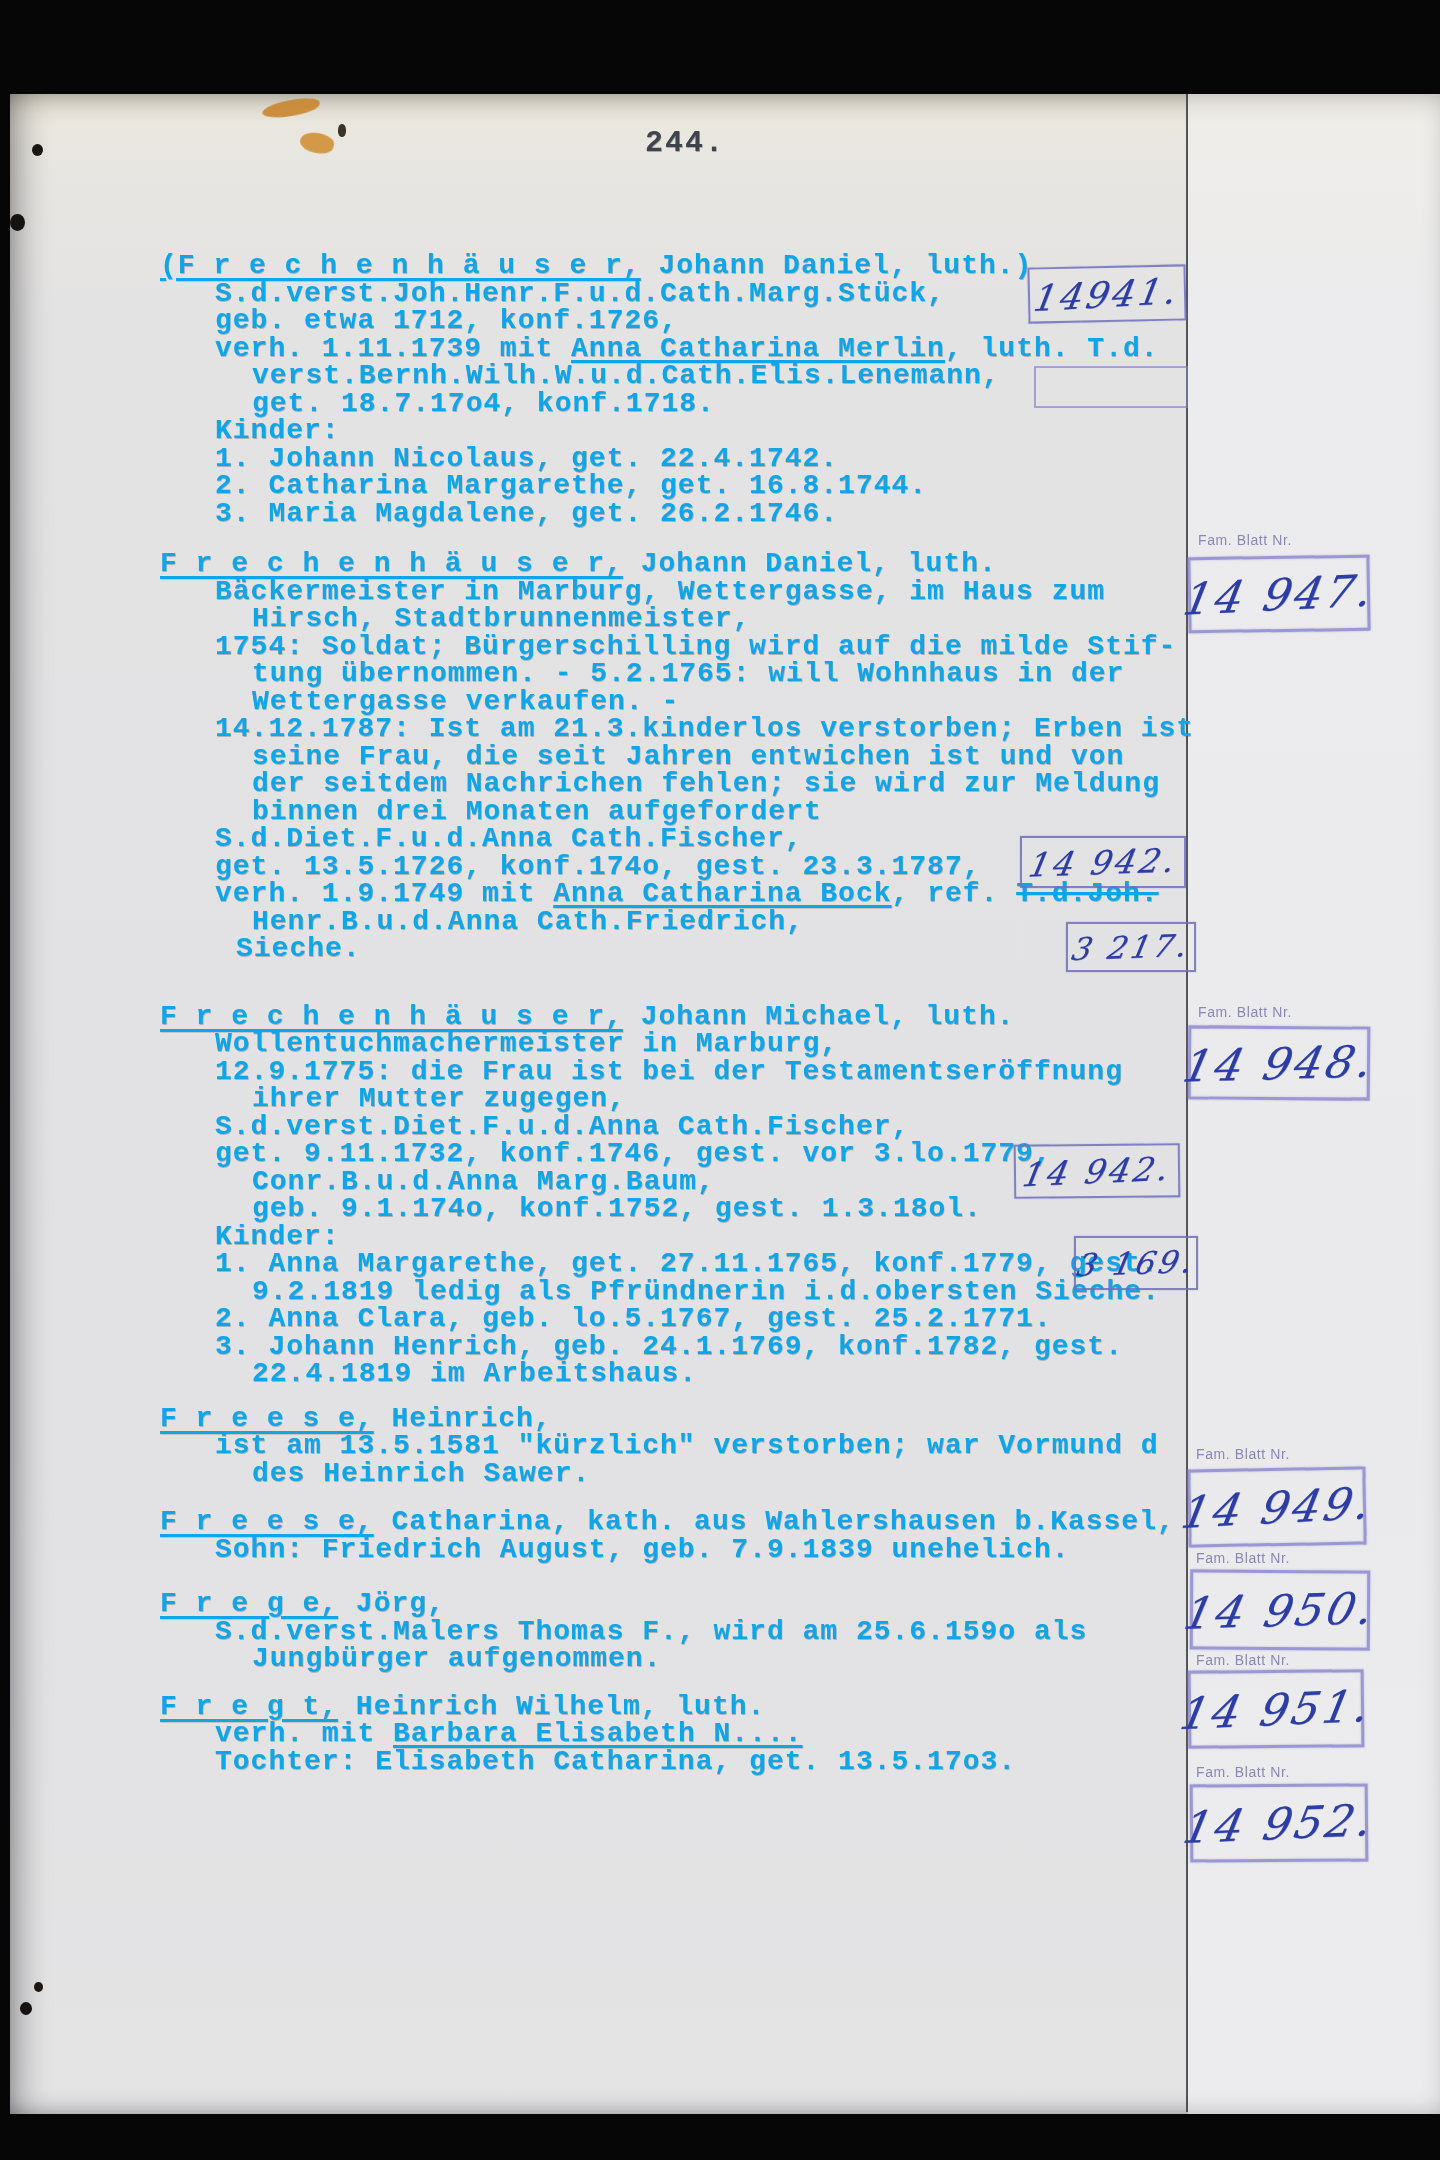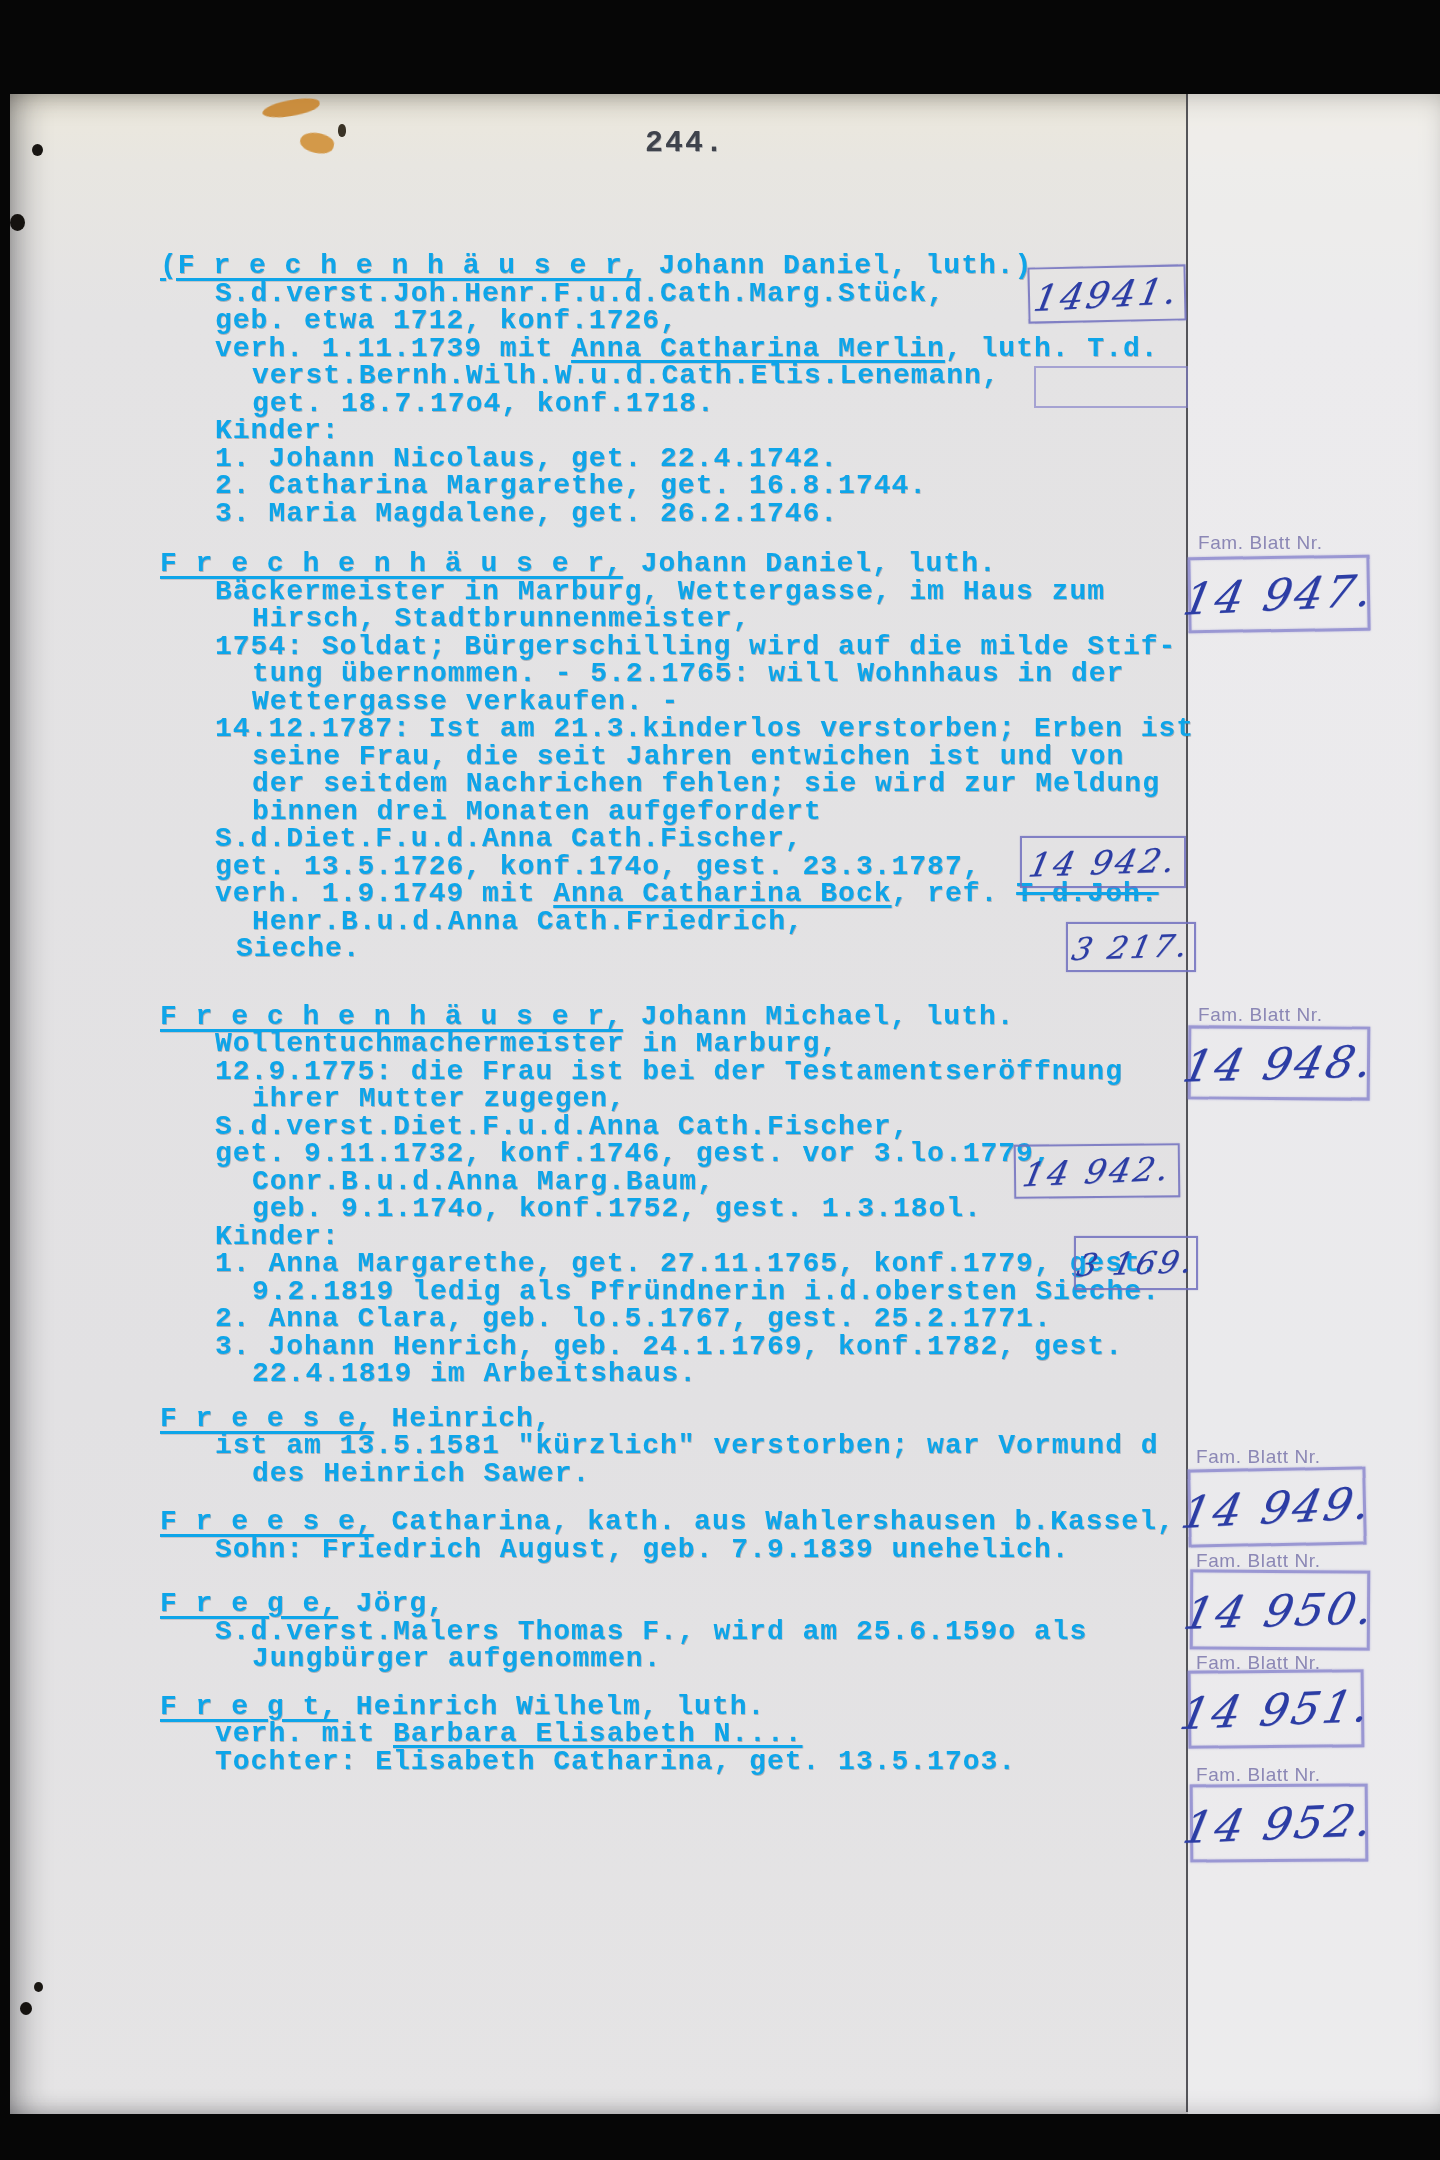--- a/index.html
+++ b/index.html
@@ -29,21 +29,21 @@
   .entry:nth-child(7){margin-top:20px}
   .line{white-space:pre}
   .i0{margin-left:0}
   .i1{margin-left:55px}
   .i2{margin-left:92px}
   .i3{margin-left:76px}
   .u{text-decoration:underline;text-decoration-thickness:2.5px;text-underline-offset:4px}
   .hl .u{text-decoration-thickness:3px;text-underline-offset:5px}
   .st{text-decoration:line-through;text-decoration-thickness:2.5px}
   .famlabel{position:absolute;z-index:3;font-family:"Liberation Sans",sans-serif;
-     font-size:19px;letter-spacing:.6px;color:#8b87b5;filter:blur(.3px);white-space:nowrap}
+     font-size:14px;letter-spacing:.6px;color:#8b87b5;filter:blur(.3px);white-space:nowrap}
   .stamp{position:absolute;z-index:4;display:flex;align-items:center;justify-content:center;
      overflow:visible}
   .stamp-r{border:3px solid rgba(134,130,204,.8);
      box-shadow:0 0 2px rgba(134,130,204,.55),inset 0 0 2px rgba(134,130,204,.45)}
   .stamp-i{border:2px solid rgba(112,110,190,.85);box-shadow:0 0 1.5px rgba(112,110,190,.4)}
   .stamp-e{border:2px solid rgba(130,128,200,.65)}
   .hw{font-family:"DejaVu Serif",serif;font-style:italic;display:inline-block;
      color:#2c3da5;transform:skewX(-14deg) rotate(-2deg);letter-spacing:3px;
      text-shadow:.5px .5px 0 rgba(44,61,165,.45);white-space:nowrap}
   .stamp-r .hw{font-size:44px}

